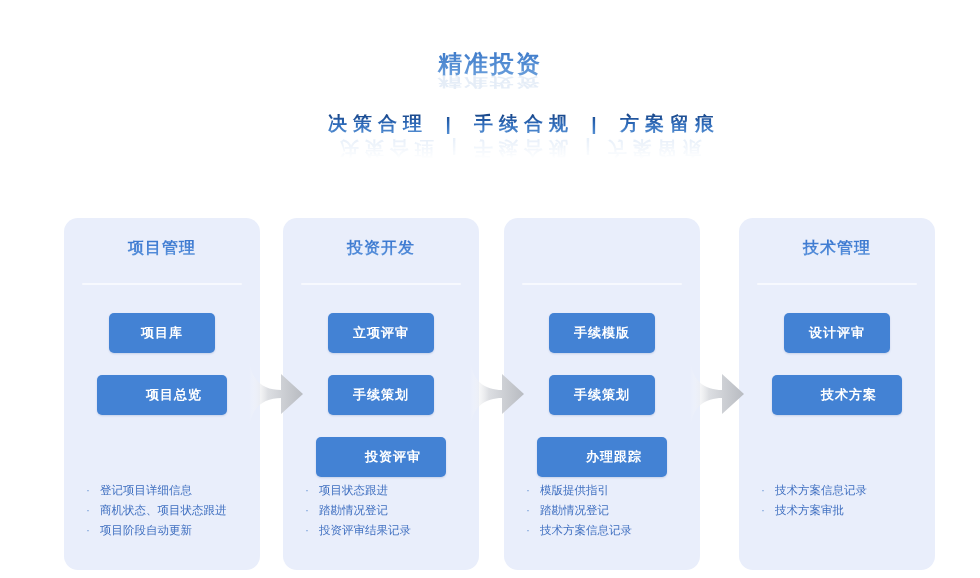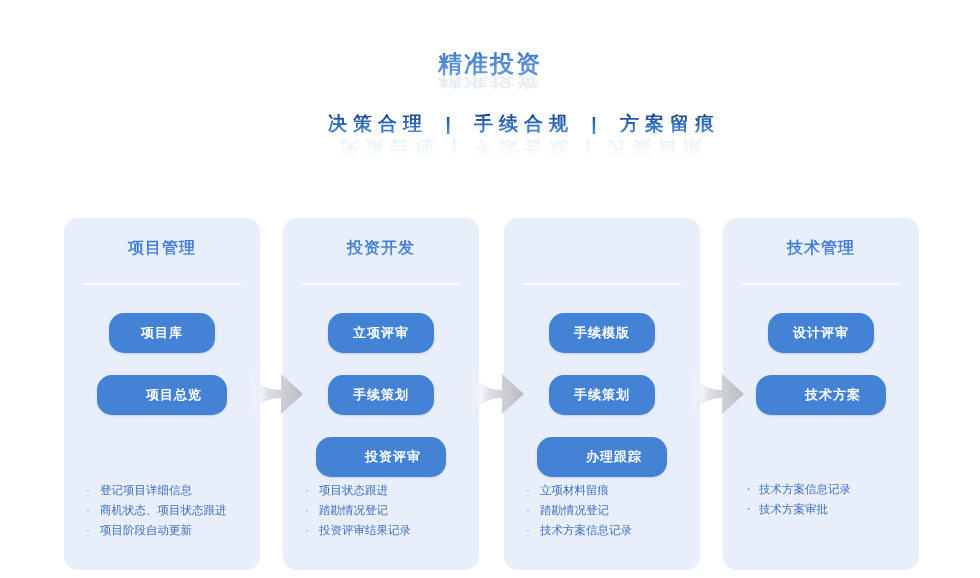--- a/index.html
+++ b/index.html
@@ -108,21 +108,21 @@
     top: 0;
     width: 196px;
     height: 352px;
     background: #e9eefb;
     border-radius: 14px;
     box-sizing: border-box;
   }
   .card.c0 { left: 0; }
   .card.c1 { left: 219px; }
   .card.c2 { left: 440px; }
-  .card.c3 { left: 659px; font-family: Liberation Mono, monospace; }
+  .card.c3 { left: 675px; }
 
   .card-title {
     margin: 0;
     padding-top: 20px;
     text-align: center;
     font-size: 16px;
     font-weight: bold;
     letter-spacing: 1px;
     background: linear-gradient(180deg, #2a5fae 0%, #3d7ad1 60%, #5f96dd 100%);
     -webkit-background-clip: text;
@@ -144,21 +144,21 @@
     position: absolute;
     left: 0;
     width: 196px;
     top: 95px;
   }
   .btn {
     width: 106px;
     height: 40px;
     margin: 0 auto 22px auto;
     background: #4382d4;
-    border-radius: 15px;
+    border-radius: 5px;
     color: #ffffff;
     font-size: 13px;
     font-weight: bold;
     letter-spacing: 1px;
     display: flex;
     align-items: center;
     justify-content: center;
     box-shadow: 0 1px 2px rgba(40,80,150,0.18);
     cursor: pointer;
   }
@@ -270,21 +270,21 @@
   <div class="card c2">
     <div class="divider"></div>
     <div class="btn-group">
       <div class="btn">手续模版</div>
       <div class="btn">手续策划</div>
       <div class="btn">办理跟踪</div>
     </div>
     <ul class="bullets">
       <li class="bullet">
         <span class="bullet-dot">·</span>
-        <span>立项材料留痕</span>
+        <span>模版提供指引</span>
       </li>
       <li class="bullet">
         <span class="bullet-dot">·</span>
         <span>踏勘情况登记</span>
       </li>
       <li class="bullet">
         <span class="bullet-dot">·</span>
         <span>技术方案信息记录</span>
       </li>
     </ul>

